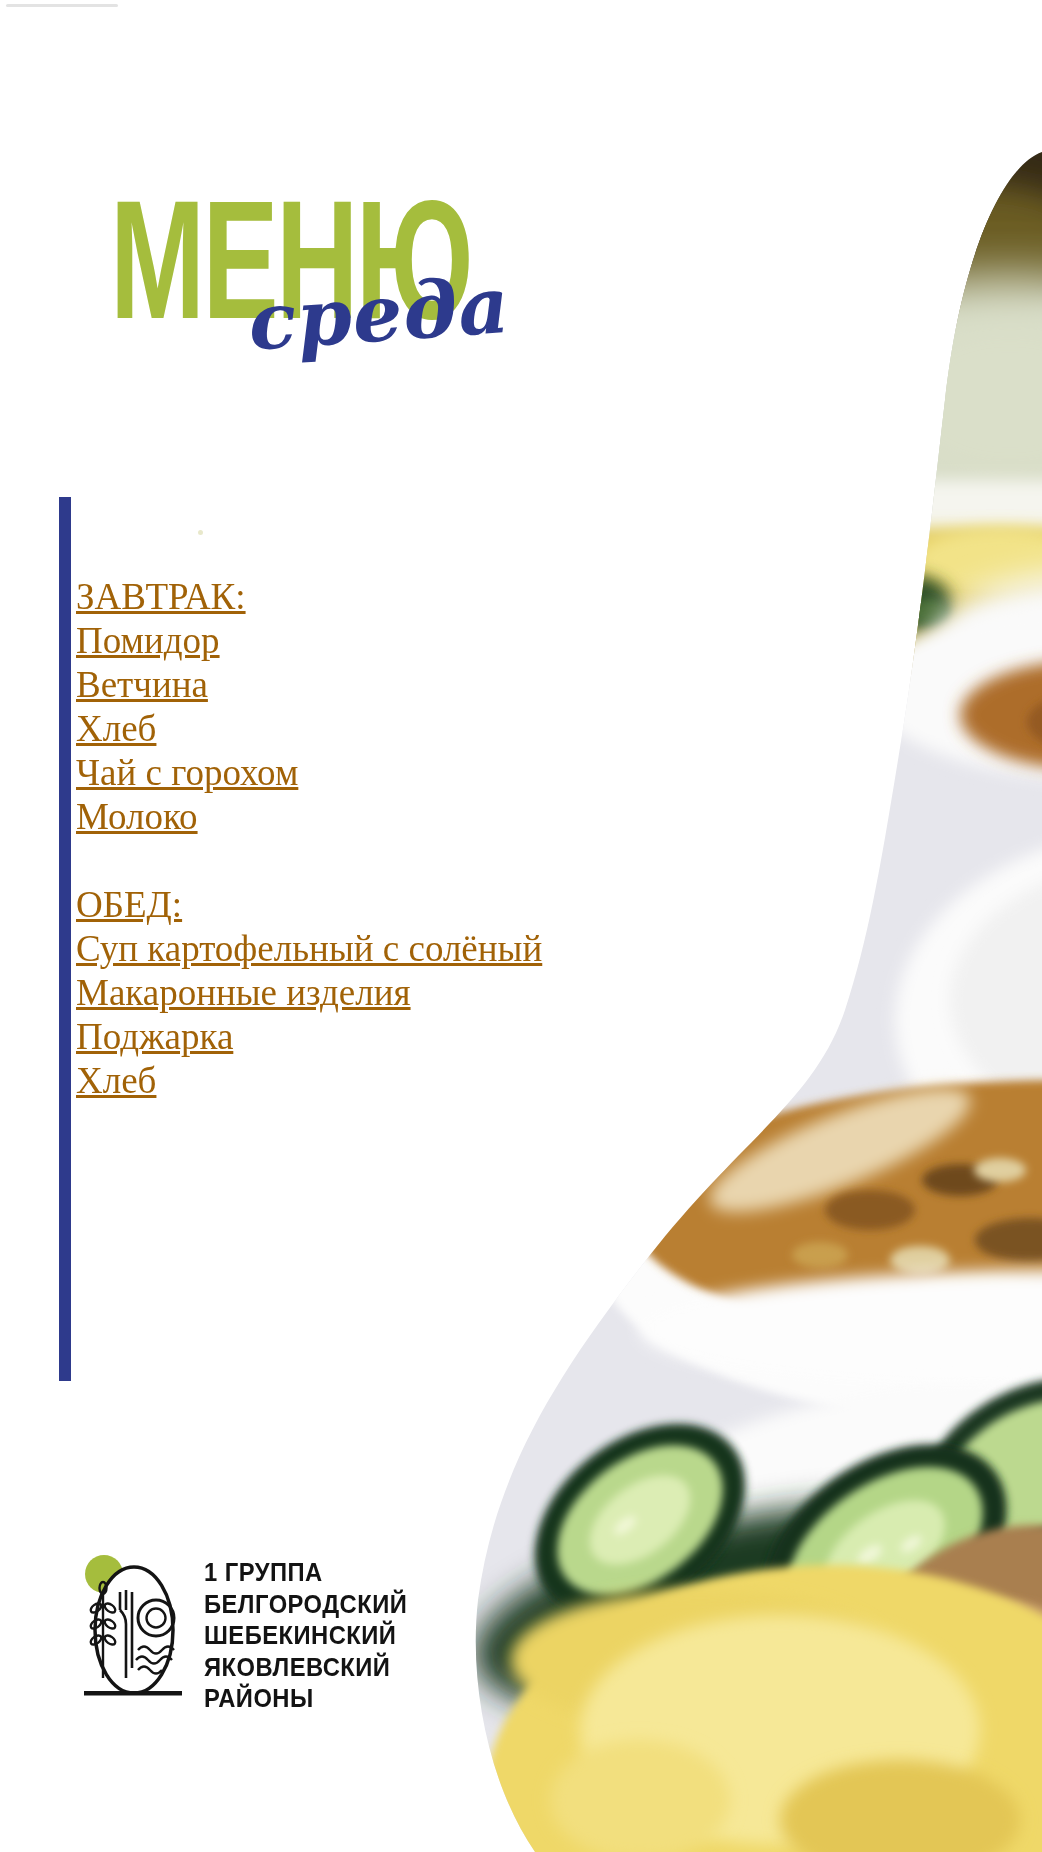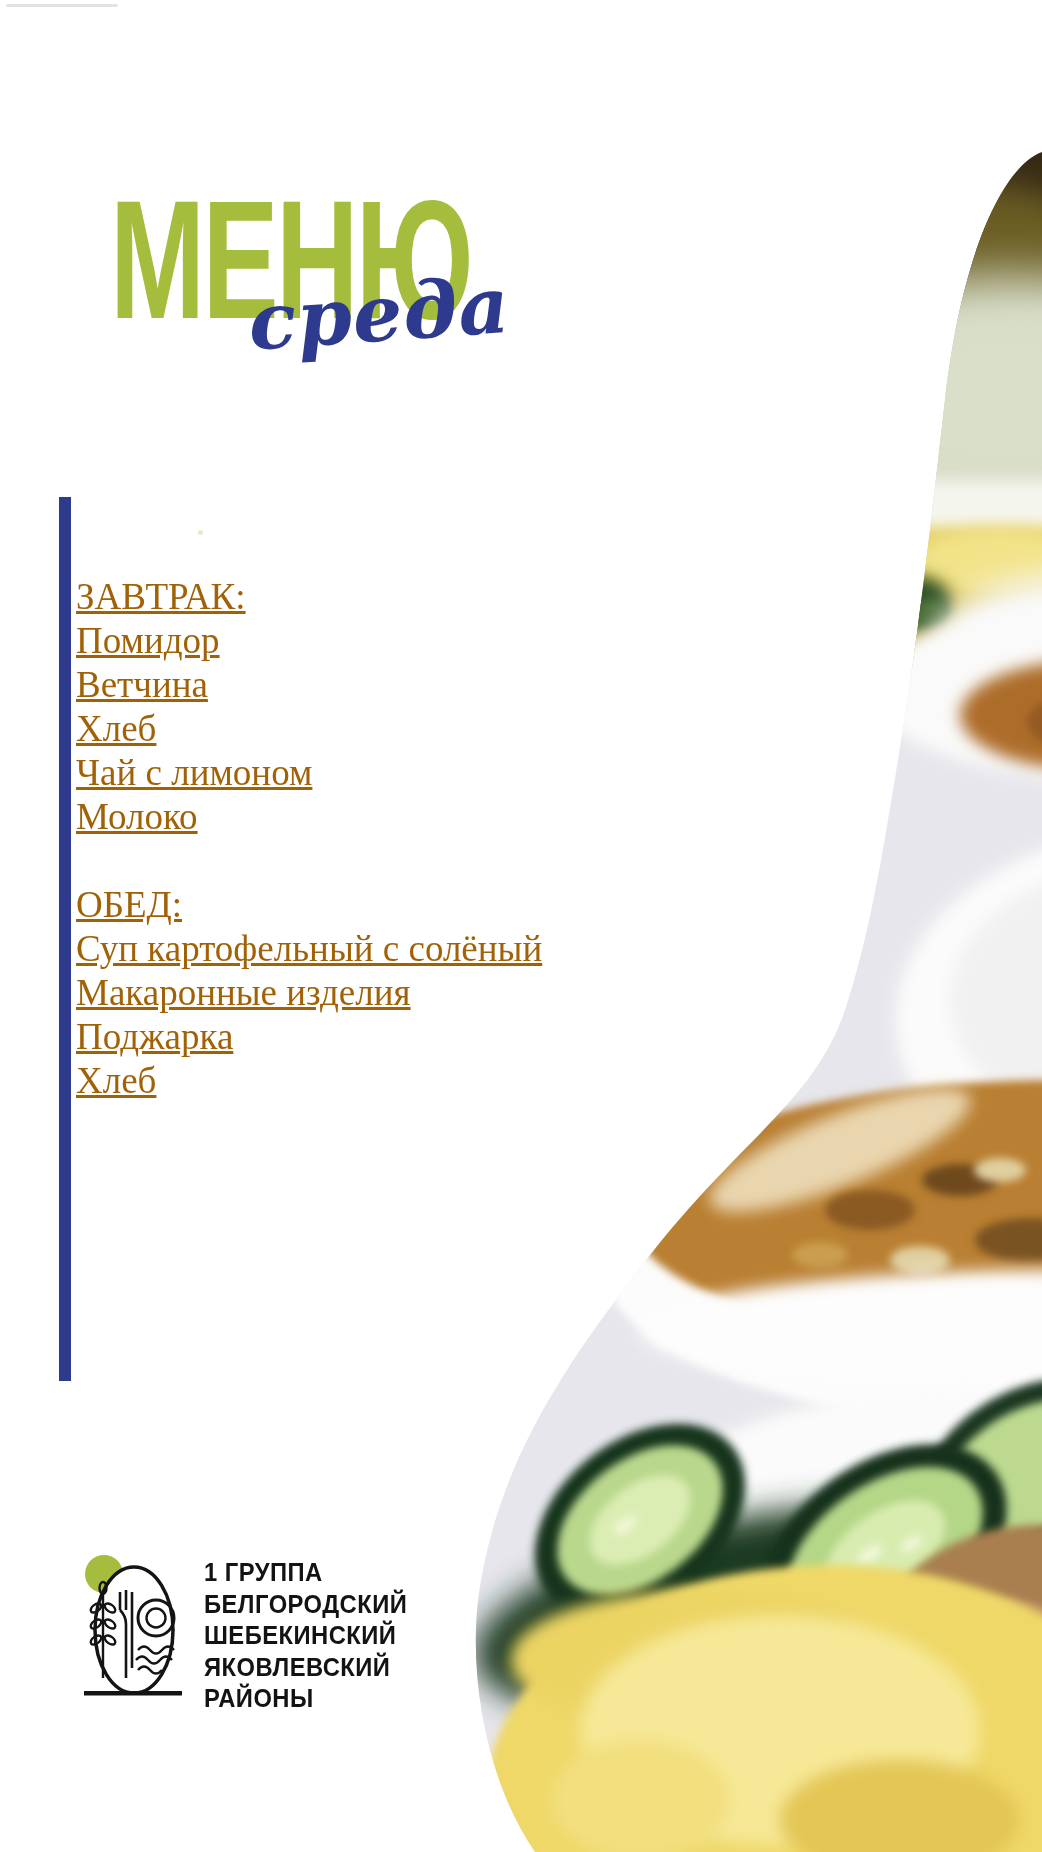--- a/index.html
+++ b/index.html
@@ -200,21 +200,21 @@
   <div class="day">среда</div>
 
   <div class="vline"></div>
   <div class="speck"></div>
 
   <div class="menu-block">
     <div>ЗАВТРАК:</div>
     <div>Помидор</div>
     <div>Ветчина</div>
     <div>Хлеб</div>
-    <div>Чай с лимоном</div>
+    <div>Чай с горохом</div>
     <div>Молоко</div>
     <div class="menu-spacer"></div>
     <div>ОБЕД:</div>
     <div>Суп картофельный с солёный</div>
     <div>Макаронные изделия</div>
     <div>Поджарка</div>
     <div>Хлеб</div>
   </div>
 
   <svg class="footer-logo" width="120" height="160" viewBox="0 0 120 160" aria-hidden="true">

